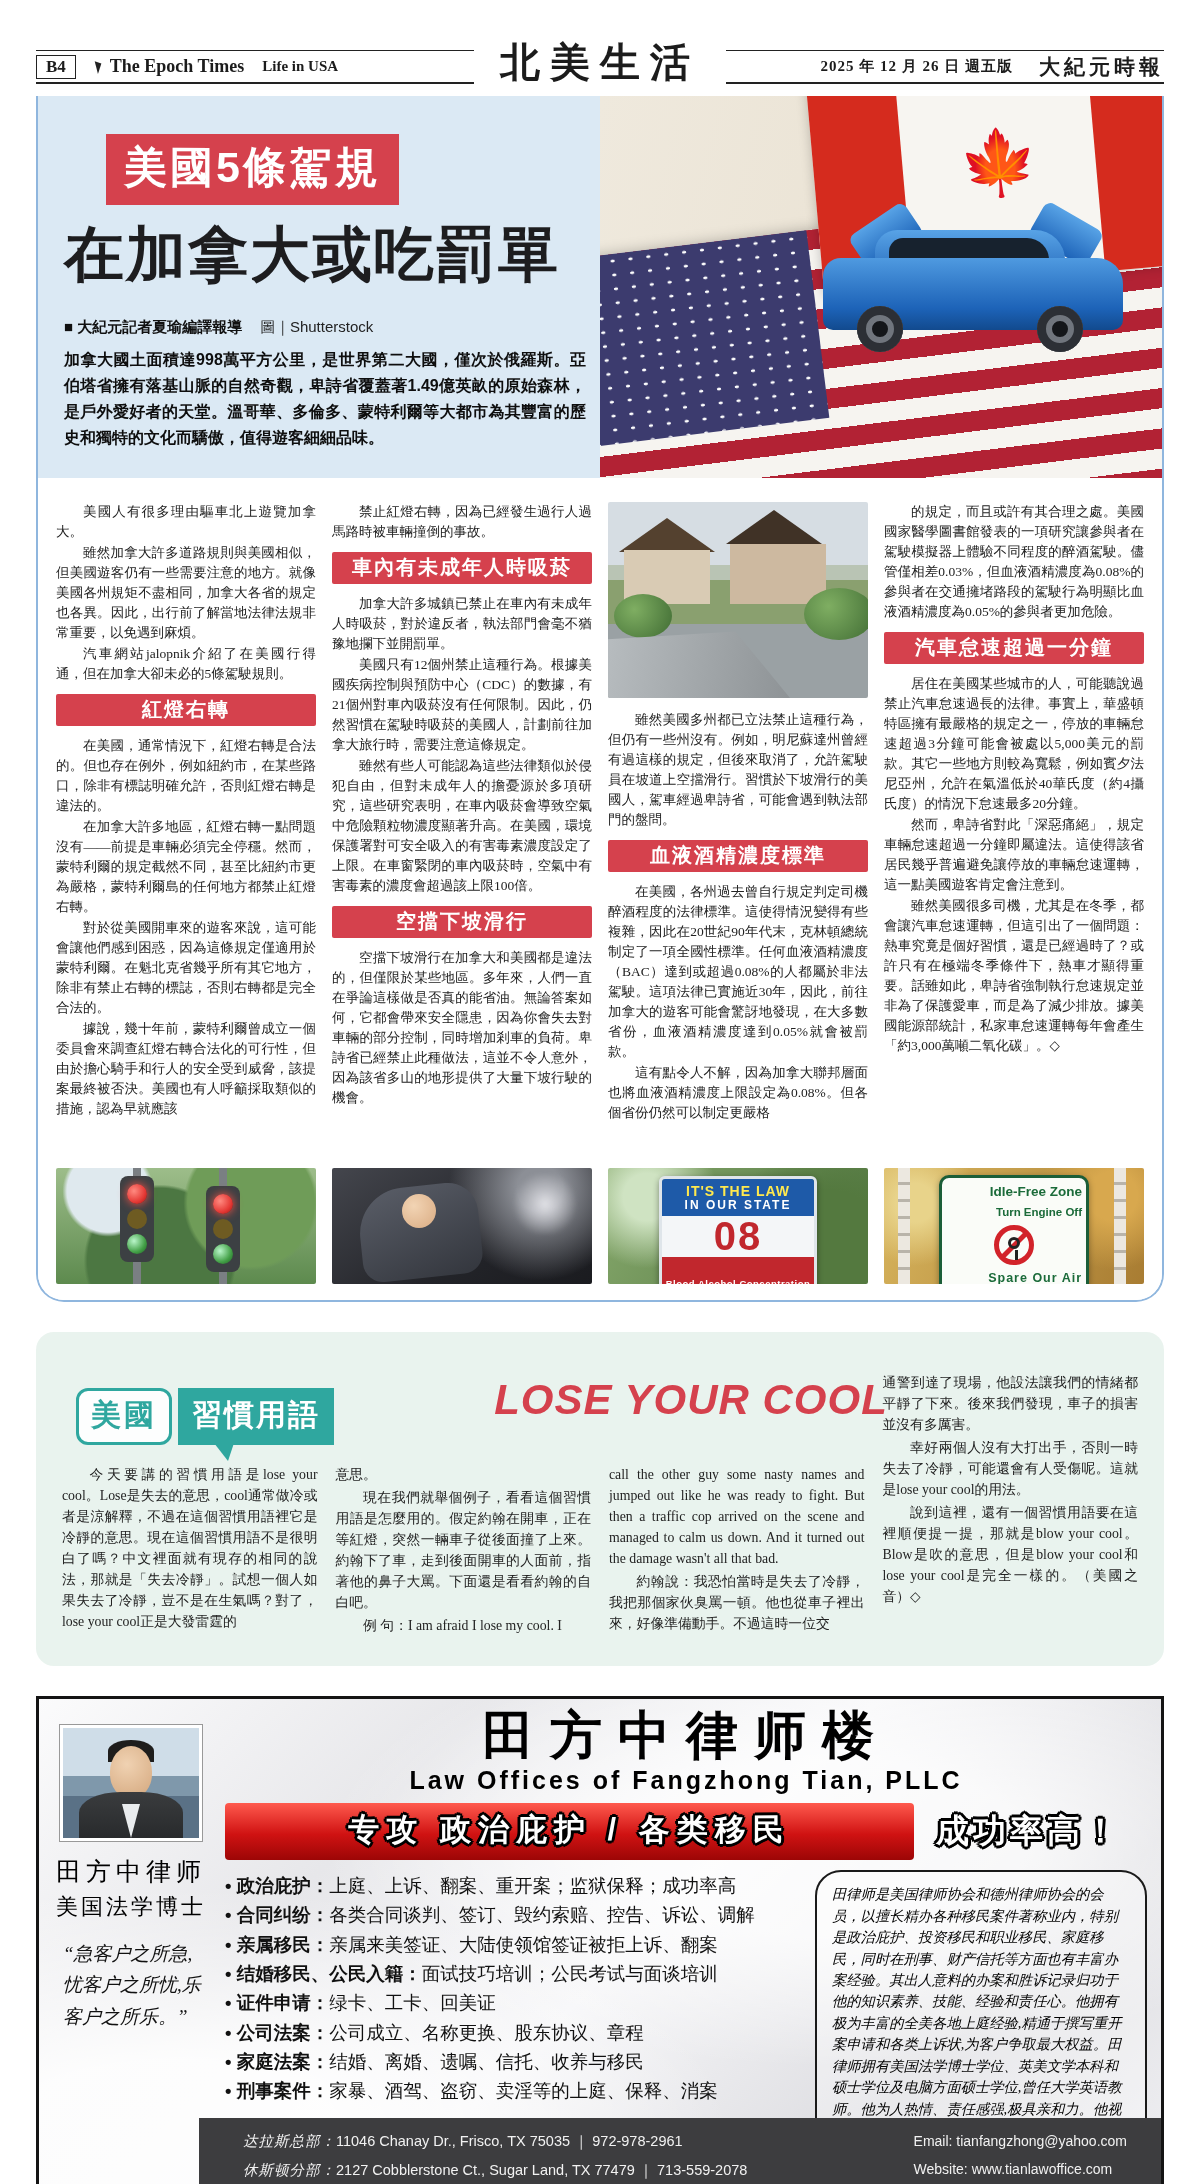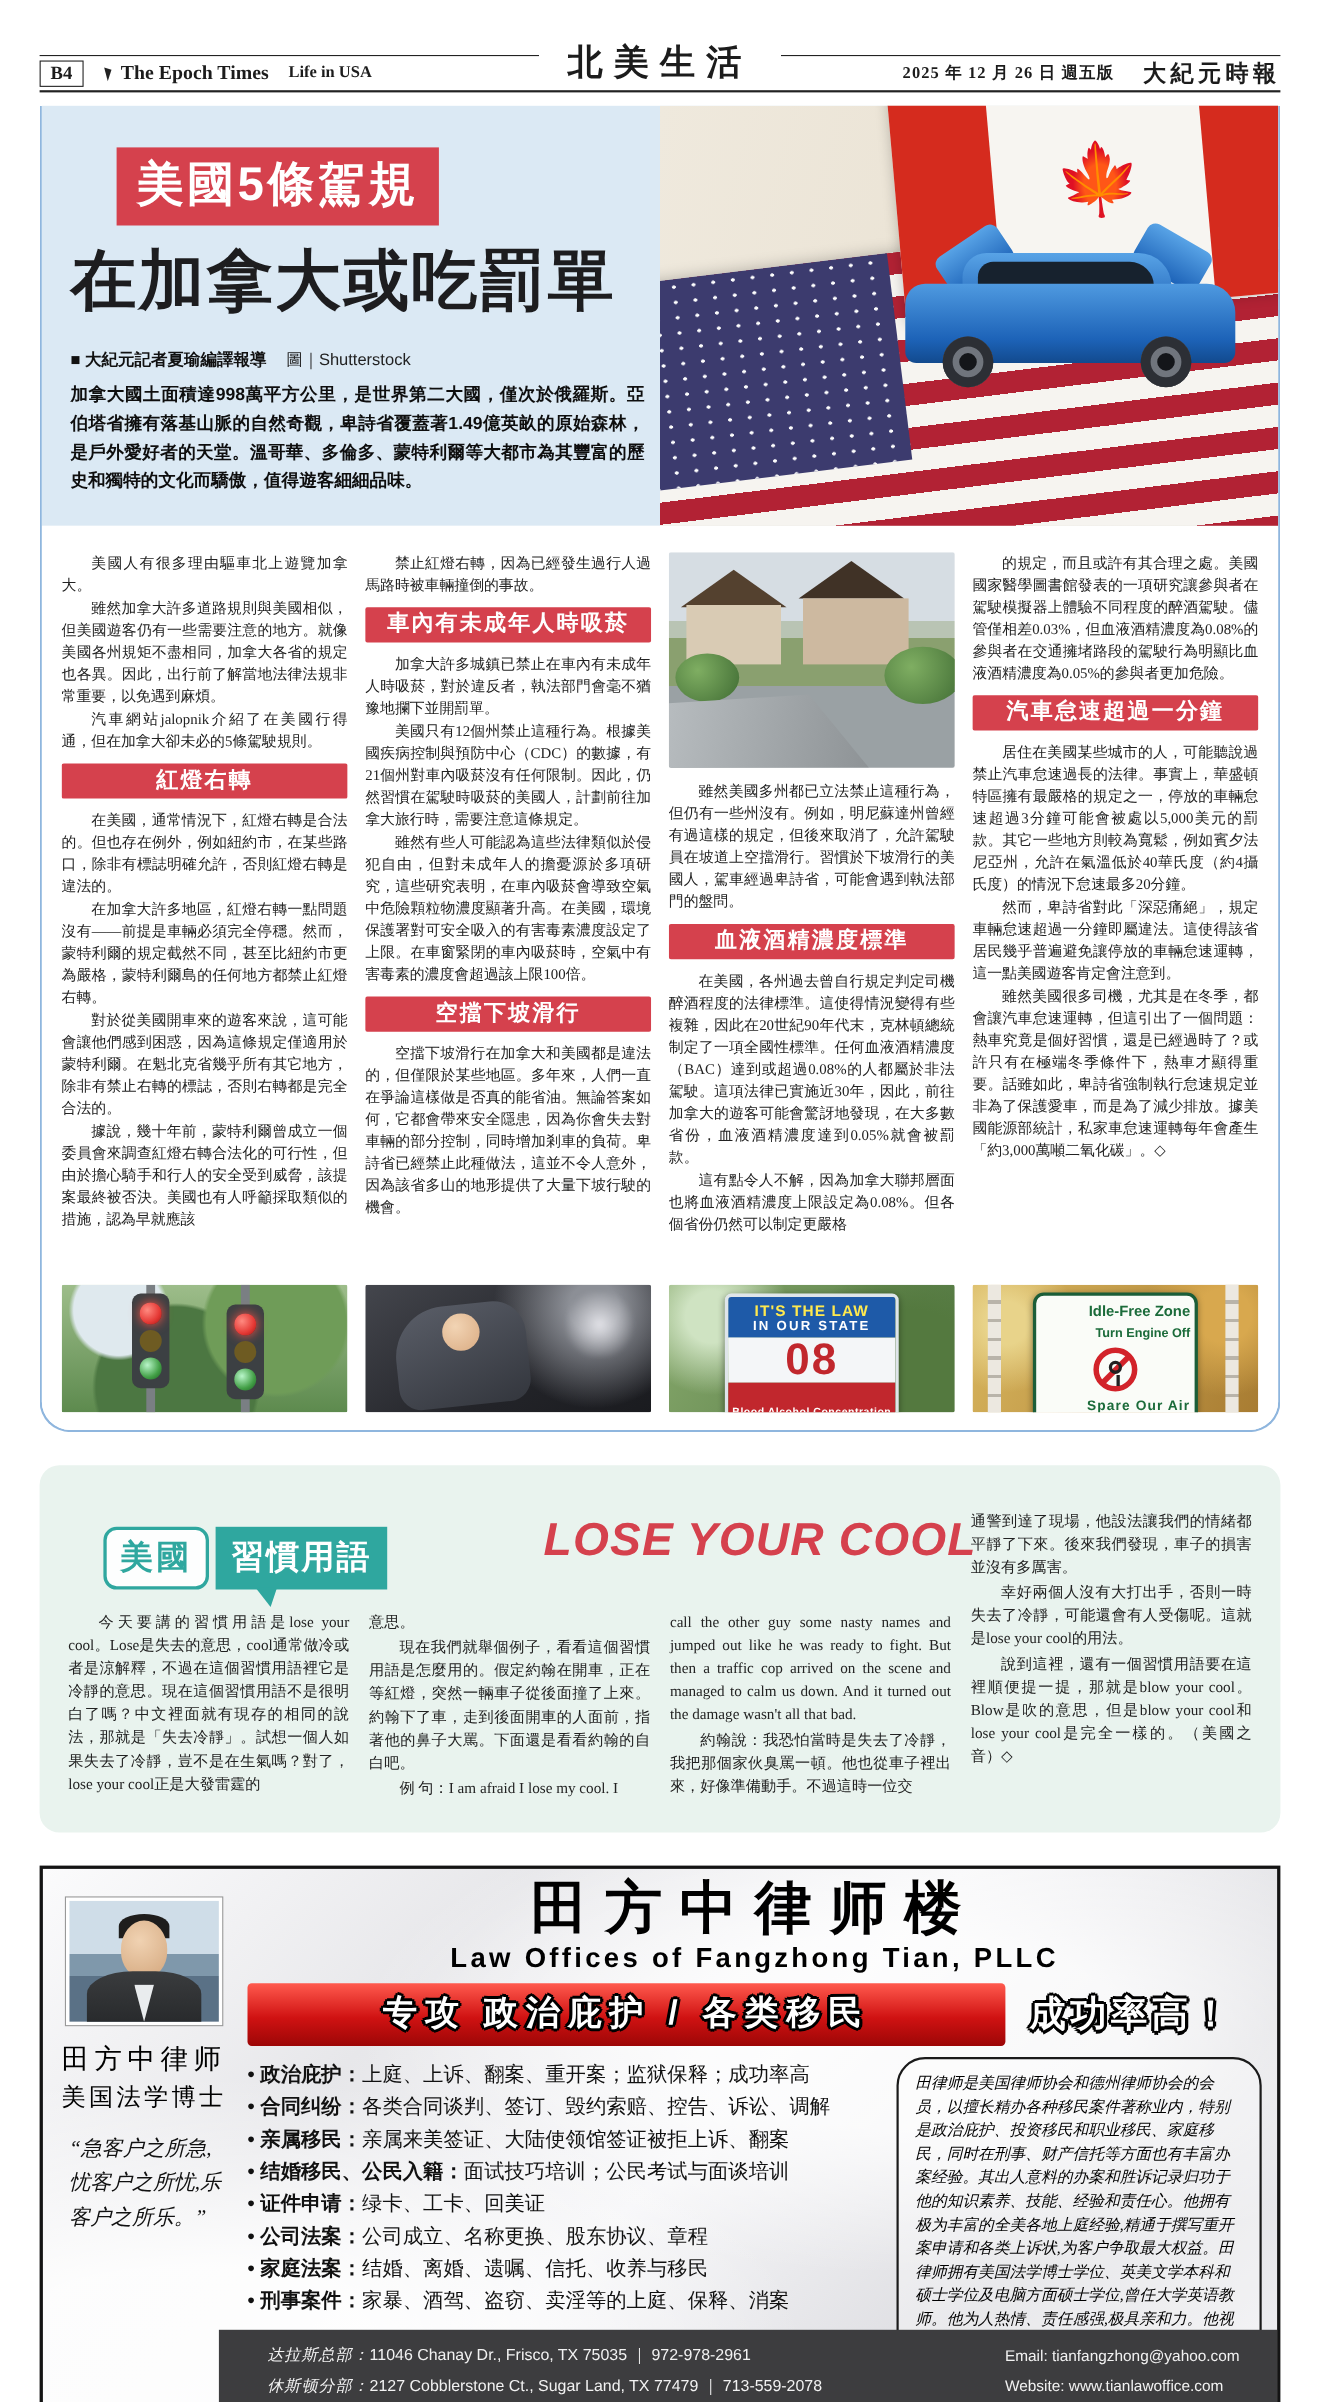--- a/index.html
+++ b/index.html
@@ -14,21 +14,21 @@
   body{width:1200px;min-height:2184px;background:#fff;font-family:var(--serif);color:#1c1c1c;position:relative;}
   .page{padding:50px 36px 40px;}
 
   
   .hd{position:relative;border-top:1.5px solid #222;border-bottom:2px solid #222;height:34px;display:flex;align-items:center;justify-content:space-between;margin-bottom:12px;}
   .hd-left{display:flex;align-items:center;gap:10px;}
   .pageno{border:1.5px solid #222;padding:1px 9px;font-weight:bold;font-size:17px;font-family:var(--serif);}
   .logoicon{width:0;height:0;border-left:7px solid transparent;border-right:7px solid #222;border-bottom:11px solid transparent;transform:rotate(18deg);display:inline-block;}
   .masthead{font-family:var(--serif);font-weight:bold;font-size:18px;letter-spacing:0;}
   .masthead-suffix{font-family:var(--serif);font-size:15px;margin-left:8px;font-weight:bold;}
-  .sectiontitle{position:absolute;left:50%;top:-16px;transform:translateX(-50%);background:#fff;padding:0 26px;font-size:32px;font-weight:bold;letter-spacing:10px;font-family:var(--serif);}
+  .sectiontitle{position:absolute;left:50%;top:-16px;transform:translateX(-50%);background:#fff;padding:0 26px;font-size:40px;font-weight:bold;letter-spacing:10px;font-family:var(--serif);}
   .hd-right{display:flex;align-items:center;gap:26px;}
   .dateline{font-size:15px;font-weight:bold;letter-spacing:1px;}
   .papername{font-size:21px;font-weight:bold;letter-spacing:4px;font-family:var(--serif);}
 
   
   .panel{border:2px solid #8fb6de;border-top:none;border-radius:0 0 28px 28px;overflow:hidden;background:#fff;}
   .hero{display:flex;background:var(--panelblue);}
   .hero-left{width:50%;padding:38px 14px 16px 26px;}
   .kicker{display:inline-block;background:var(--red);color:#fff;font-family:var(--sans);font-weight:900;font-size:43px;letter-spacing:3px;padding:5px 18px 8px;margin-left:42px;}
   .bigtitle{font-family:var(--sans);font-weight:900;font-size:60px;letter-spacing:2px;color:#1d1d1f;margin-top:10px;}
@@ -107,21 +107,21 @@
   .idle-l1{font-family:var(--sans);font-weight:900;color:#1b6b3a;font-size:13.5px;}
   .idle-l2{font-family:var(--sans);font-weight:bold;color:#1b6b3a;font-size:11.5px;}
   .noicon{position:relative;width:40px;height:40px;margin:3px auto;border:5px solid #d2232a;border-radius:50%;}
   .noicon::before{content:"";position:absolute;left:-3px;top:13px;width:36px;height:5px;background:#d2232a;transform:rotate(-45deg);}
   .keyglyph{position:absolute;left:9px;top:7px;width:12px;height:12px;border:3px solid #222;border-radius:50%;}
   .keyglyph::after{content:"";position:absolute;left:4px;top:10px;width:3px;height:10px;background:#222;}
   .idle-l3{font-family:var(--sans);font-weight:900;color:#1b6b3a;font-size:12.5px;letter-spacing:1px;}
 
   
   .idiom{margin-top:30px;background:var(--idiombg);border-radius:18px;position:relative;padding:40px 26px 28px;}
-  .idiom-badge{position:absolute;left:58px;top:56px;display:flex;align-items:flex-end;}
+  .idiom-badge{position:absolute;left:40px;top:56px;display:flex;align-items:flex-end;}
   .ib-left{border:3px solid var(--teal);background:#fdfefe;color:var(--teal);font-family:var(--sans);font-weight:900;font-size:30px;letter-spacing:3px;border-radius:12px;padding:4px 12px 6px;}
   .ib-right{position:relative;background:var(--teal);color:#fff;font-family:var(--sans);font-weight:900;font-size:30px;letter-spacing:2px;border-radius:0;padding:7px 14px 9px;margin-left:6px;}
   .ib-right::after{content:"";position:absolute;left:36px;bottom:-16px;width:0;height:0;border-left:14px solid transparent;border-right:6px solid transparent;border-top:18px solid var(--teal);}
   .idiom-title{position:absolute;left:440px;width:430px;top:44px;text-align:center;font-family:var(--sans);font-weight:900;font-style:italic;font-size:42px;letter-spacing:1px;color:#d5414d;}
   .idiom-cols{display:flex;gap:18px;}
   .icol{flex:1;font-size:13.8px;line-height:21px;text-align:justify;color:#222;}
   .icol p{text-indent:2em;margin-bottom:2px;}
   .icol.padtop{padding-top:92px;}
 
   

